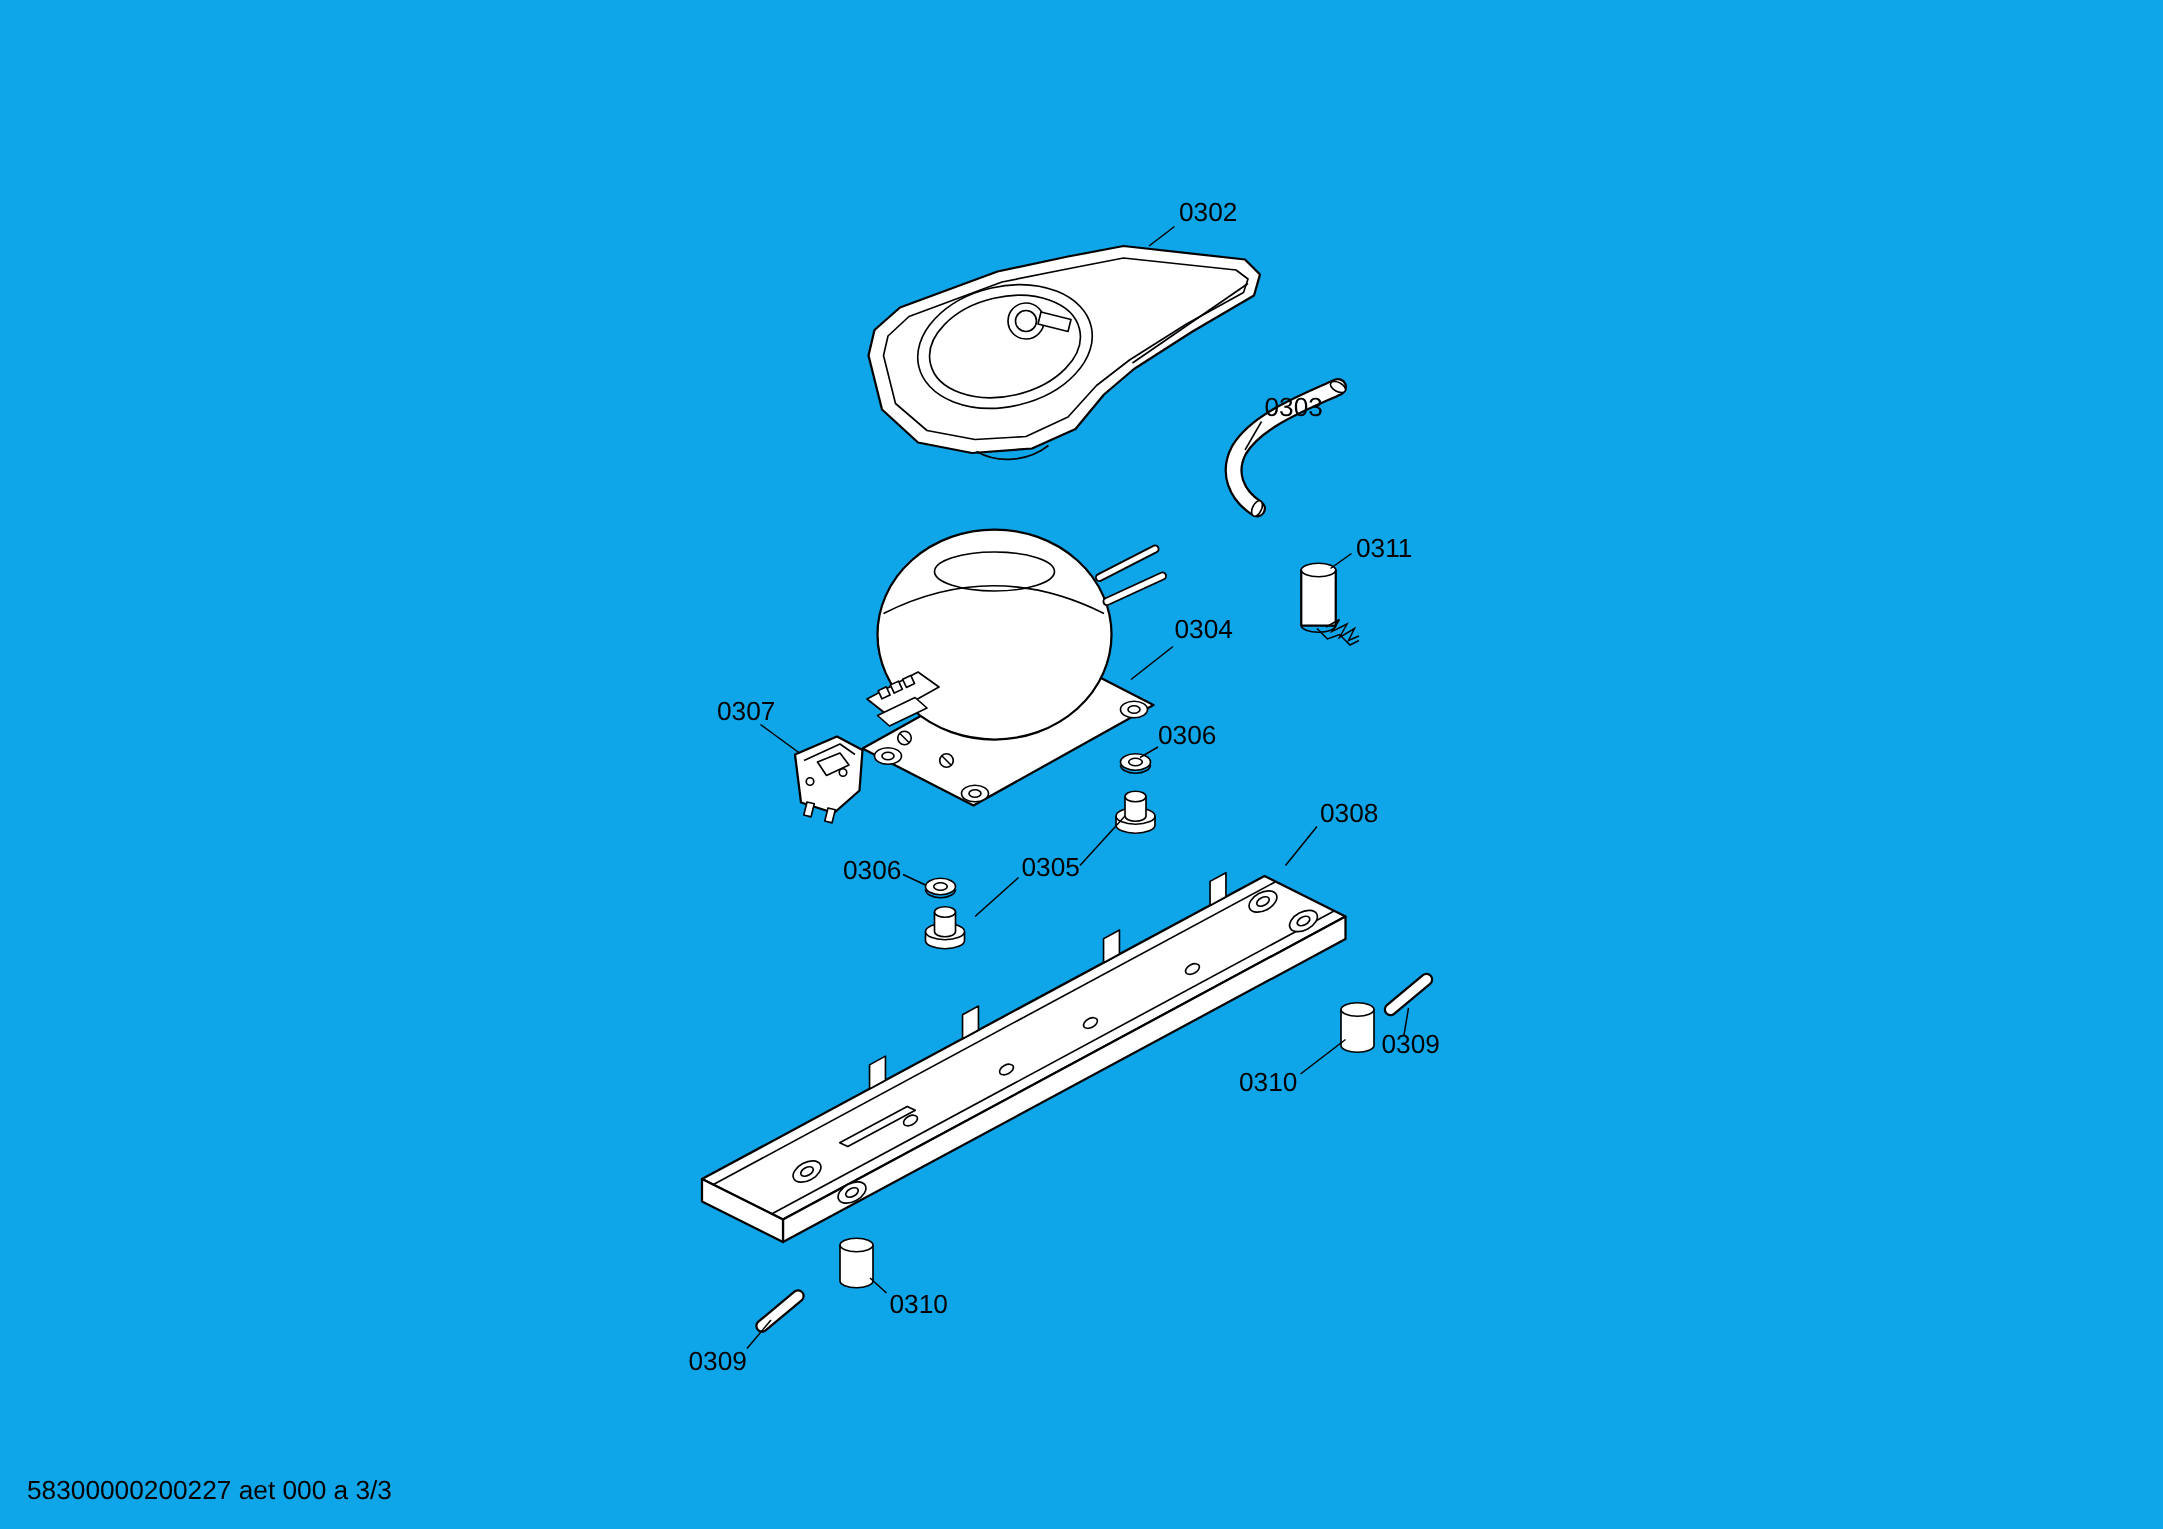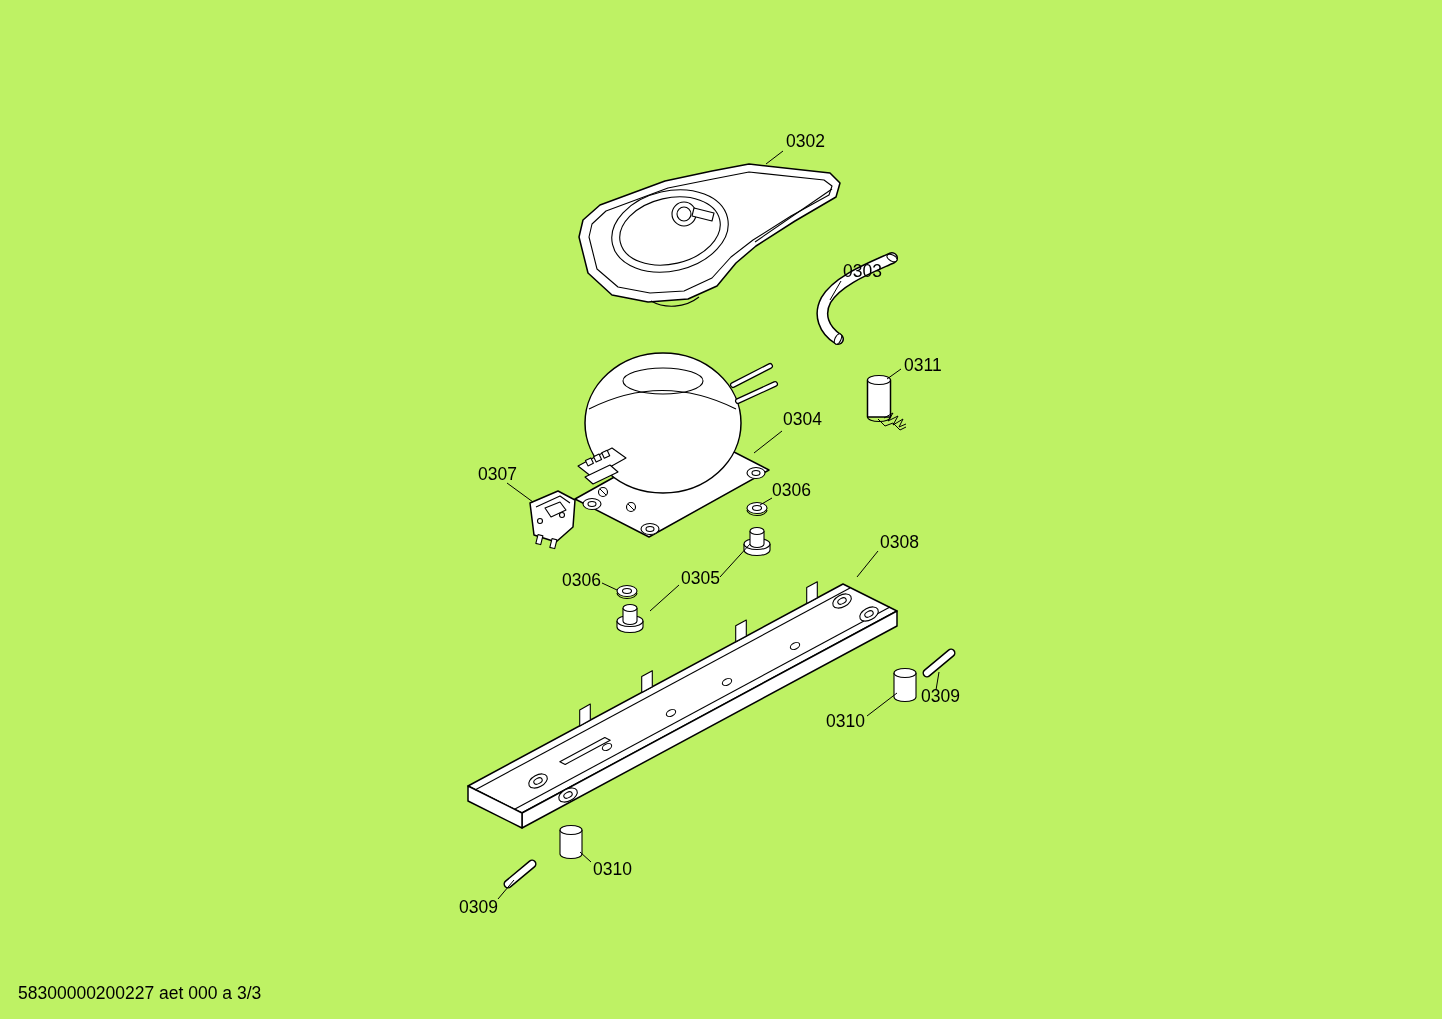--- a/index.html
+++ b/index.html
@@ -7,21 +7,21 @@
     padding: 0;
     background: #ffffff;
     width: 1442px;
     height: 1019px;
     font-family: "Liberation Sans", sans-serif;
   }
   #stage {
     position: relative;
     width: 1442px;
     height: 1019px;
-    background: #bef264;
+    background: #0ea5e9;
     overflow: hidden;
   }
   svg { display: block; }
   .outline  { fill: #ffffff; stroke: #000000; stroke-width: 1.5; stroke-linejoin: round; }
   .thin     { fill: none;    stroke: #000000; stroke-width: 1.1; stroke-linejoin: round; }
   .detail   { fill: #ffffff; stroke: #000000; stroke-width: 1.1; stroke-linejoin: round; }
   .leader   { fill: none;    stroke: #000000; stroke-width: 1; }
   .partlabel {
     font-family: "Liberation Sans", sans-serif;
     font-size: 17.5px;

